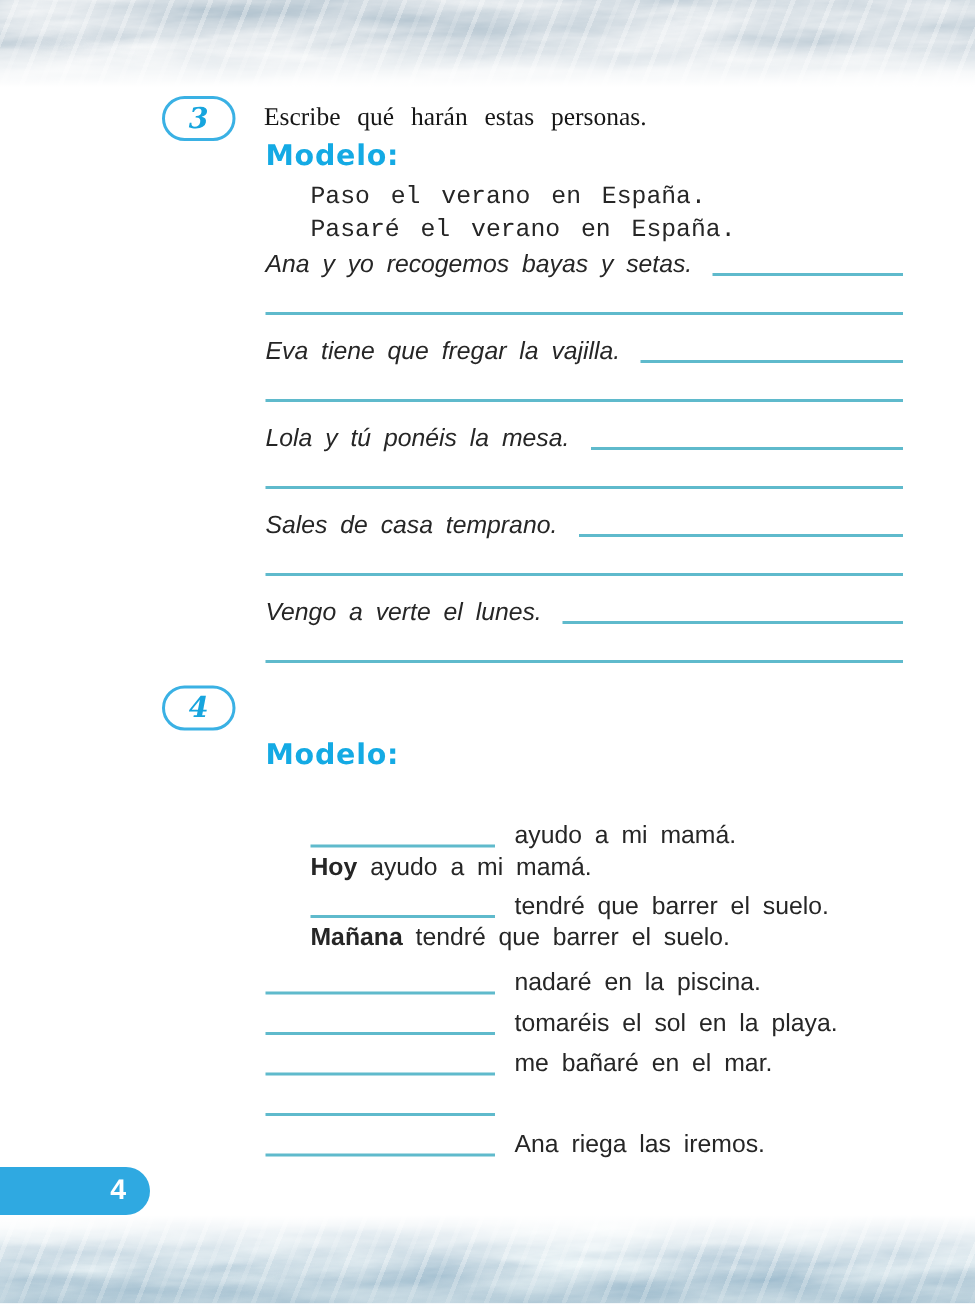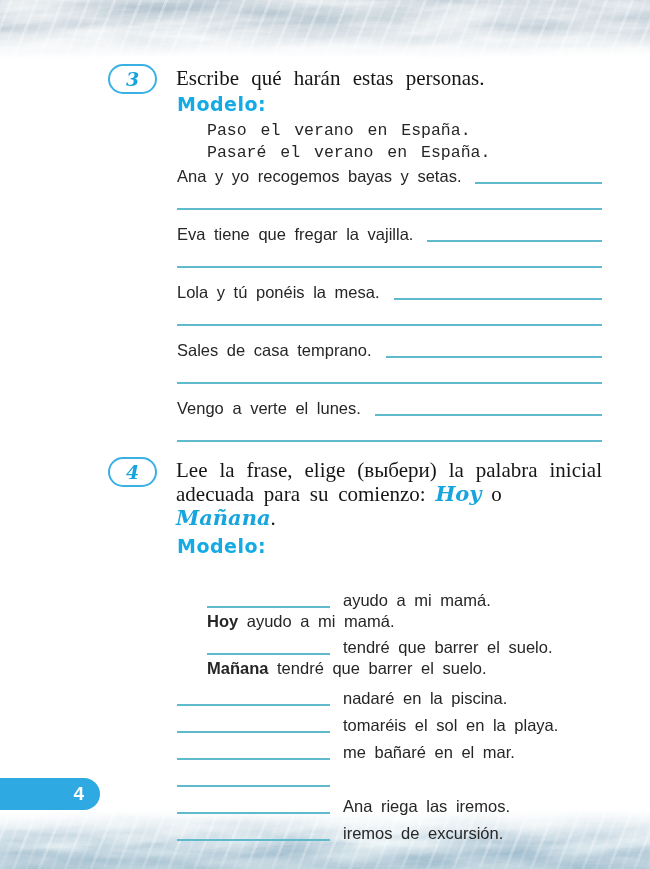--- a/index.html
+++ b/index.html
@@ -38,21 +38,21 @@
     flex:0 0 auto; width:45px; height:26px; margin-top:1px;
     border:2.5px solid #3ab1e4; border-radius:15px; background:#fff;
     display:flex; align-items:center; justify-content:center;
   }
   .badge span {
     font-family:"DejaVu Serif", serif; font-style:italic; font-weight:bold;
     font-size:19px; color:#17a5de; line-height:1;
   }
   .instr {
     margin-left:19px; flex:1;
-    font-family:"Liberation Serif", serif; font-size:21px; color:#161616;
+    font-family:"Liberation Serif", serif; font-size:17px; color:#161616;
     line-height:30px; word-spacing:7px;
   }
   .instr4 { line-height:23px; margin-top:3px; word-spacing:4.5px; }
   .jline { text-align:justify; text-align-last:justify; }
   .cyan-word {
     font-style:italic; font-weight:bold; color:#17a5de;
     font-family:"DejaVu Serif", serif;
   }
 
   .modelo {
@@ -62,21 +62,21 @@
   }
   .modelo4 { margin-top:4px; }
 
   .model-lines {
     margin:4px 0 0 207px; font-size:16.5px; color:#262626;
     line-height:22px; word-spacing:4px;font-family:Liberation Mono, monospace;
   }
 
   
   .items3 { margin:0 48px 0 177px; }
-  .item3 .sent-row { display:flex; align-items:flex-end; height:22px; }
+  .item3 .sent-row { display:flex; align-items:flex-end; height:22px;font-style:italic; }
   .item3:first-child { margin-top:1px; }
   .item3 + .item3 { margin-top:13px; }
   .sent { font-size:16.5px; color:#262626; line-height:22px; word-spacing:4px; white-space:nowrap; }
   .blank-fill {
     flex:1; margin-left:14px; margin-bottom:3px; height:0;
     border-bottom:2px solid #5fbacc;
   }
   .rule { height:0; border-top:2px solid #5fbacc; margin-top:21px; }
 
   
@@ -188,29 +188,20 @@
           <span class="blank-fill"></span>
         </div>
         <div class="rule"></div>
       </div>
     </div>
 
     <div class="ex-header" style="margin-top:14px;">
       <div class="badge">
         <span>4</span>
       </div>
-      <div class="instr instr4">
-        <div class="jline">Lee la frase, elige (выбери) la palabra inicial</div>
-        <div>
-          <span>adecuada para su comienzo:</span>
-          <span class="cyan-word">Hoy</span>
-          <span>o</span>
-          <span class="cyan-word">Mañana</span><span>.</span>
-        </div>
-      </div>
     </div>
 
     <div class="modelo modelo4">Modelo:</div>
 
     <div class="pairs">
       <div class="blank-row p1">
         <span class="blank-fixed"></span>
         <span class="after-blank">ayudo a mi mamá.</span>
       </div>
       <div class="answer-row">
@@ -240,24 +231,20 @@
         <span class="blank-fixed"></span>
         <span class="after-blank">me bañaré en el mar.</span>
       </div>
       <div class="item4">
         <span class="blank-fixed"></span>
       </div>
       <div class="item4">
         <span class="blank-fixed"></span>
         <span class="after-blank">Ana riega las iremos.</span>
       </div>
-      <div class="item4">
-        <span class="blank-fixed"></span>
-        <span class="after-blank">iremos de excursión.</span>
-      </div>
     </div>
 
   </div>
 
   <div class="page-tab">
     <span>4</span>
   </div>
 
 </div>
 

